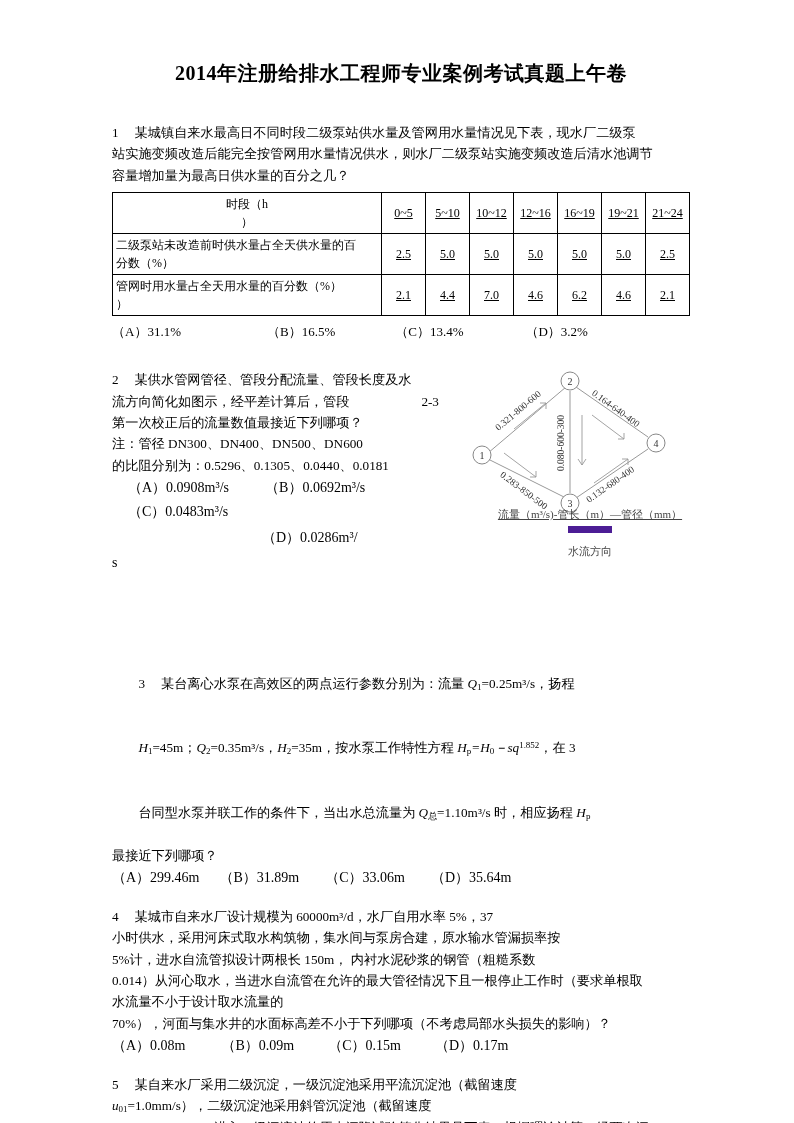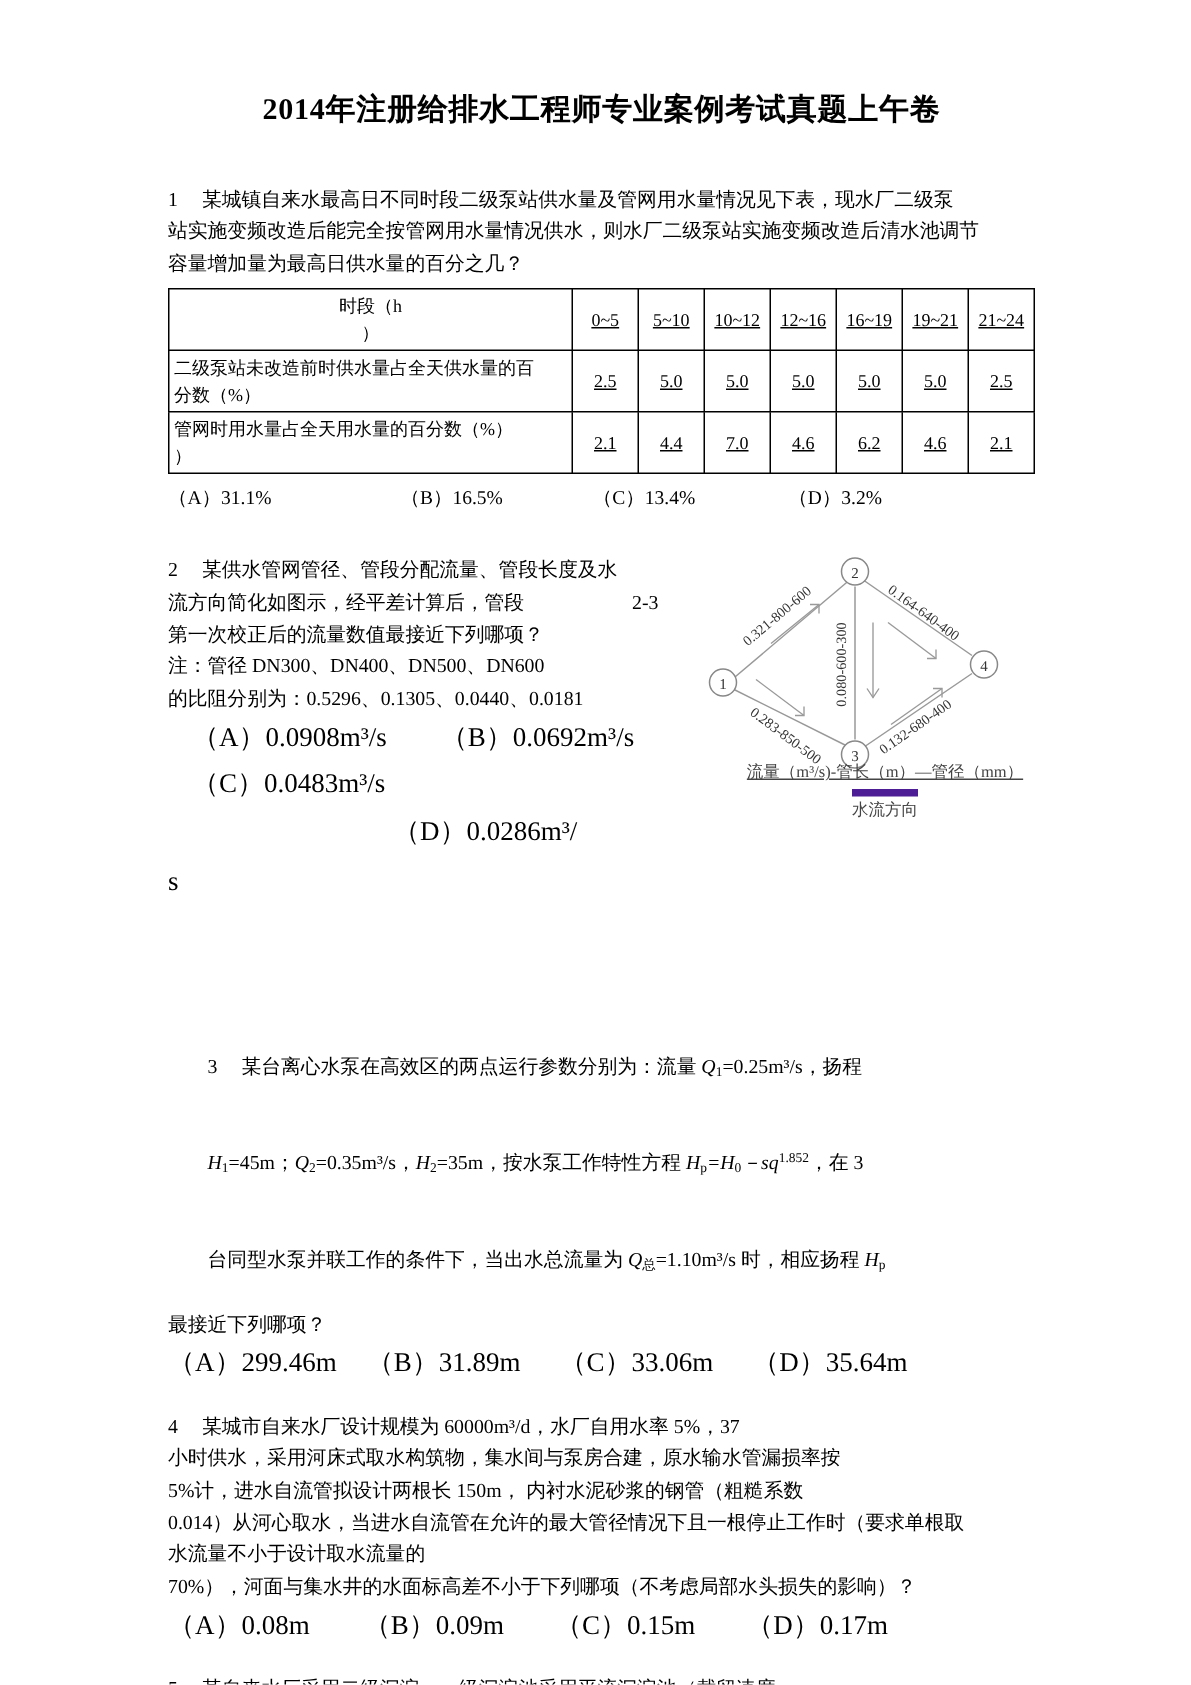--- a/index.html
+++ b/index.html
@@ -79,21 +79,21 @@
   
   .opts {
     font-size: 13px;
     margin-top: 5px;
     line-height: 1.7;
   }
   .opts .sp1 { display: inline-block; width: 86px; }
   .opts .sp2 { display: inline-block; width: 60px; }
   .opts .sp3 { display: inline-block; width: 62px; }
 
-  .opt-inline { font-size: 18px; line-height: 1.7; }
+  .opt-inline { font-size: 14px; line-height: 1.7; }
   .opt-inline .gap-a { display:inline-block; width: 20px; }
   .opt-inline .gap-b { display:inline-block; width: 26px; }
 
   
   .q2-wrap {
     position: relative;
     margin-top: 26px;
     min-height: 196px;
   }
   .q2-text {
@@ -118,23 +118,23 @@
     text-align: center;
     color: #444;
   }
   .fig-cap-1 {
     text-decoration: underline;
     white-space: nowrap;
     font-family: "Liberation Serif", "DejaVu Serif", serif;
   }
   .fig-cap-2 {
     margin-top: 4px;
-    border-top: 5px solid #4c1d95;
+    border-top: 7px solid #4c1d95;
     display: inline-block;
-    padding-top: 1px;
+    padding-top: 11px;
   }
 
   
   .q3-wrap { margin-top: 76px; }
   .q4-wrap { margin-top: 16px; }
   .q5-wrap { margin-top: 16px; }
 
   sub { font-size: 0.68em; vertical-align: -0.25em; }
   sup { font-size: 0.68em; vertical-align: 0.45em; }
   .ital { font-style: italic; }
@@ -303,17 +303,18 @@
       <div class="q-line">0.014）从河心取水，当进水自流管在允许的最大管径情况下且一根停止工作时（要求单根取</div>
       <div class="q-line">水流量不小于设计取水流量的</div>
       <div class="q-line">70%），河面与集水井的水面标高差不小于下列哪项（不考虑局部水头损失的影响）？</div>
       <div class="opt-inline">
         <span>（A）0.08m</span><span style="display:inline-block;width:36px"></span><span>（B）0.09m</span><span style="display:inline-block;width:34px"></span><span>（C）0.15m</span><span style="display:inline-block;width:34px"></span><span>（D）0.17m</span>
       </div>
     </div>
 
     <div class="q-block q5-wrap">
       <div class="q-line"><span>5</span><span class="num-gap"></span><span>某自来水厂采用二级沉淀，一级沉淀池采用平流沉淀池（截留速度</span></div>
+      <div class="q-line"><span class="ital">u</span><sub>01</sub><span>=1.0mm/s），二级沉淀池采用斜管沉淀池（截留速度</span></div>
       <div class="q-line"><span class="ital">u</span><sub>02</sub><span>=0.60mm/s），进入一级沉淀池的原水沉降试验简化结果见下表。根据理论计算，经两次沉</span></div>
     </div>
 
   </div>
 </div>
 
 </body></html>

